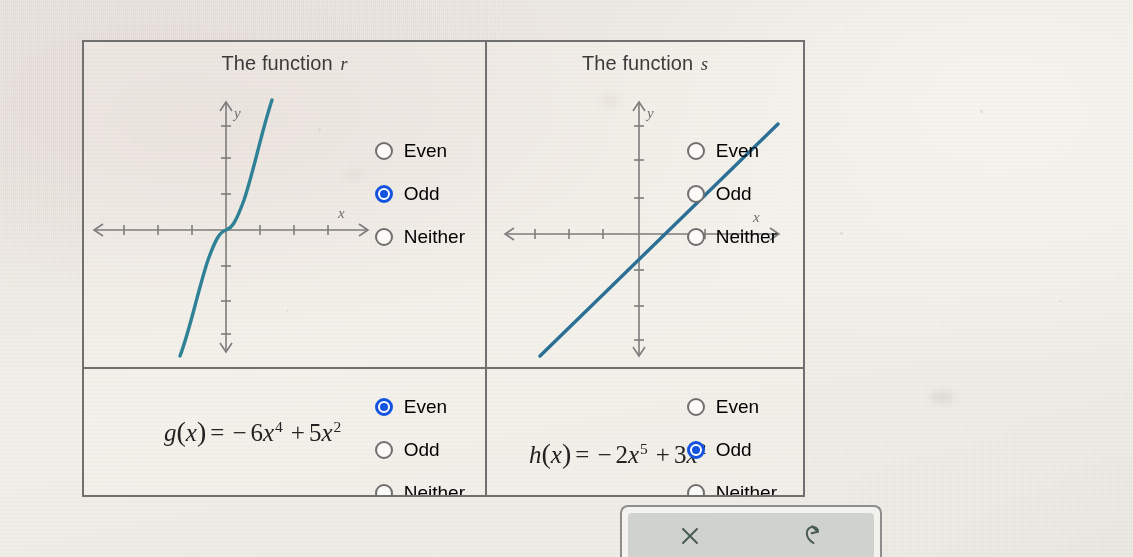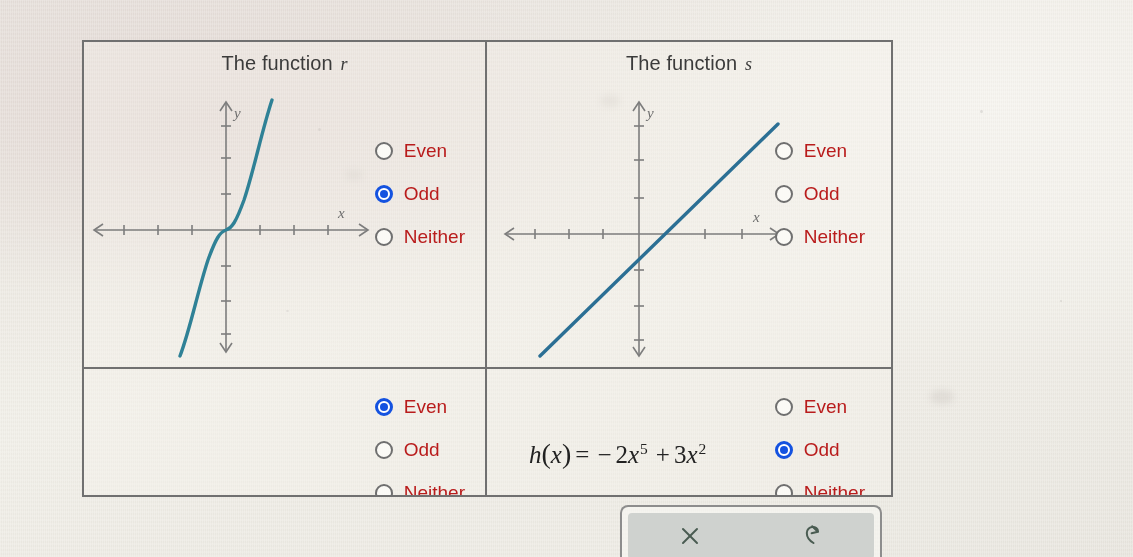--- a/index.html
+++ b/index.html
@@ -32,21 +32,21 @@
       repeating-linear-gradient(90deg, rgba(255,255,255,0.28) 0px, rgba(255,255,255,0.28) 1px, rgba(0,0,0,0.022) 1px, rgba(0,0,0,0.022) 2px),
       repeating-linear-gradient(0deg, rgba(255,255,255,0.14) 0px, rgba(255,255,255,0.14) 2px, rgba(0,0,0,0.014) 2px, rgba(0,0,0,0.014) 4px);
     pointer-events: none;
   }
 
   
   #exercise-table {
     position: absolute;
     left: 82px;
     top: 40px;
-    width: 811px;
+    width: 723px;
     height: 457px;
     border: 2px solid #707070;
     box-sizing: border-box;
     display: grid;
     grid-template-columns: 403px 1fr;
     grid-template-rows: 327px 1fr;
     background: rgba(247,245,240,0.30);
   }
   .cell {
     position: relative;
@@ -122,21 +122,21 @@
     left: 50%;
     top: 50%;
     transform: translate(-50%, -50%);
     width: 8px;
     height: 8px;
     border-radius: 50%;
     background: #1452e0;
   }
   .radio-label {
     font-size: 19px;
-    color: #b91c1c;
+    color: #000000;
     white-space: nowrap;
   }
 
   
   .equation {
     position: absolute;
     top: 50%;
     transform: translateY(-50%);
     font-family: "Liberation Serif", serif;
     font-size: 25px;
@@ -325,20 +325,23 @@
         <span class="radio-label">Odd</span>
       </label>
       <label class="radio-row">
         <span class="radio-dot"></span>
         <span class="radio-label">Neither</span>
       </label>
     </div>
   </div>
 
   <div class="cell col-left">
+    <div class="equation eq-left">
+      <i>g</i><span class="paren">(</span><i>x</i><span class="paren">)</span><span class="op">=</span><span class="op">−</span><span>6</span><i>x</i><sup>4</sup><span class="op">+</span><span>5</span><i>x</i><sup>2</sup>
+    </div>
 
     <div class="radio-group rg-eq-left">
       <label class="radio-row">
         <span class="radio-dot checked"></span>
         <span class="radio-label">Even</span>
       </label>
       <label class="radio-row">
         <span class="radio-dot"></span>
         <span class="radio-label">Odd</span>
       </label>

